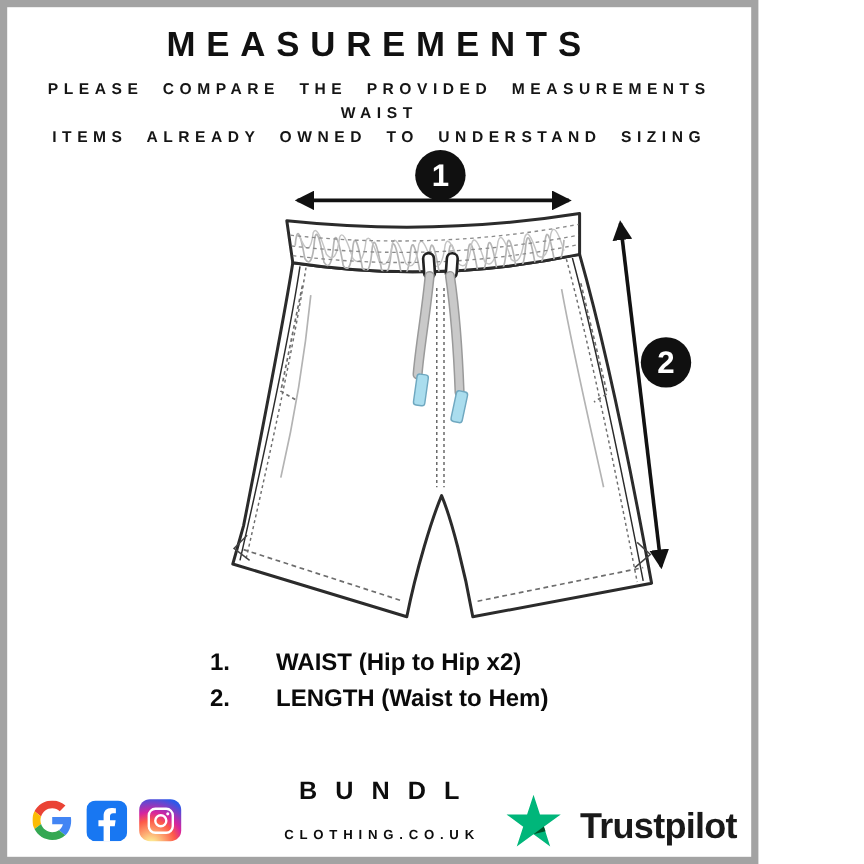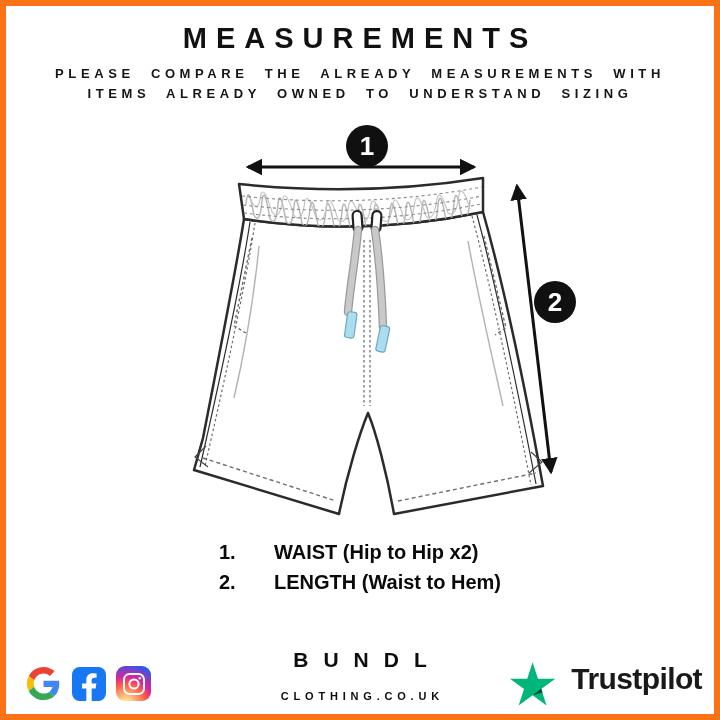--- a/index.html
+++ b/index.html
@@ -1,17 +1,17 @@
 <!DOCTYPE html>
 <html><head>
 <meta charset="utf-8">
 <style>
   html,body{margin:0;padding:0;background:#fff;}
-  .page{position:relative;width:720px;height:720px;box-sizing:border-box;
-        border:6px solid #f97316;background:#fff;overflow:hidden;
+  .page{position:relative;width:632px;height:720px;box-sizing:border-box;
+        border:6px solid #a3a3a3;background:#fff;overflow:hidden;
         font-family:"Liberation Sans",sans-serif;color:#111;}
 
   
   .header{position:absolute;top:16px;left:0;width:100%;text-align:center;}
   .title{font-size:29px;font-weight:800;letter-spacing:9px;color:#111;}
   .subtitle{margin-top:9px;font-size:13px;font-weight:700;letter-spacing:4.6px;
             word-spacing:8px;line-height:20px;color:#151515;}
 
   
   .diagram-svg{position:absolute;left:170px;top:112px;width:420px;height:430px;}
@@ -28,32 +28,32 @@
   .social{position:absolute;left:20px;top:660px;display:flex;align-items:center;gap:10px;}
   .icon-btn{width:35px;height:35px;display:flex;align-items:center;justify-content:center;}
   .fb-wrap svg,.g-wrap svg{display:block;}
   .ig{width:35px;height:35px;border-radius:9px;
       background:radial-gradient(circle at 28% 110%, #fdf497 0%, #fdf497 5%, #fd5949 45%, #d6249f 60%, #285AEB 90%);
       display:flex;align-items:center;justify-content:center;}
   .brand{position:absolute;left:50%;transform:translateX(-50%);top:642px;text-align:center;}
   .brand-name{font-size:21px;font-weight:800;letter-spacing:15px;padding-left:15px;color:#0d0d0d;}
   .brand-tagline{margin-top:18px;font-size:11px;font-weight:700;letter-spacing:4.8px;
                  padding-left:4.8px;color:#0d0d0d;}
-  .trustpilot{position:absolute;right:12px;top:656px;display:flex;align-items:flex-start;gap:15px;}
+  .trustpilot{position:absolute;right:12px;top:656px;display:flex;align-items:flex-end;gap:15px;}
   .tp-text{font-size:30px;font-weight:600;letter-spacing:-0.6px;color:#191919;}
 </style>
 </head>
 <body>
 
 <div class="page">
 
   <div class="header">
     <div class="title">MEASUREMENTS</div>
     <div class="subtitle">
-      <div>PLEASE COMPARE THE ALREADY MEASUREMENTS WITH</div>
+      <div>PLEASE COMPARE THE PROVIDED MEASUREMENTS WAIST</div>
       <div>ITEMS ALREADY OWNED TO UNDERSTAND SIZING</div>
     </div>
   </div>
 
   <svg class="diagram-svg" viewBox="170 112 420 430" xmlns="http://www.w3.org/2000/svg">
     <defs>
       <marker id="ah" viewBox="0 0 10 10" refX="8.5" refY="5" markerWidth="5.5" markerHeight="5.5" orient="auto-start-reverse">
         <path d="M0 0 L10 5 L0 10 z" fill="#111"></path>
       </marker>
       <clipPath id="bandClip">

